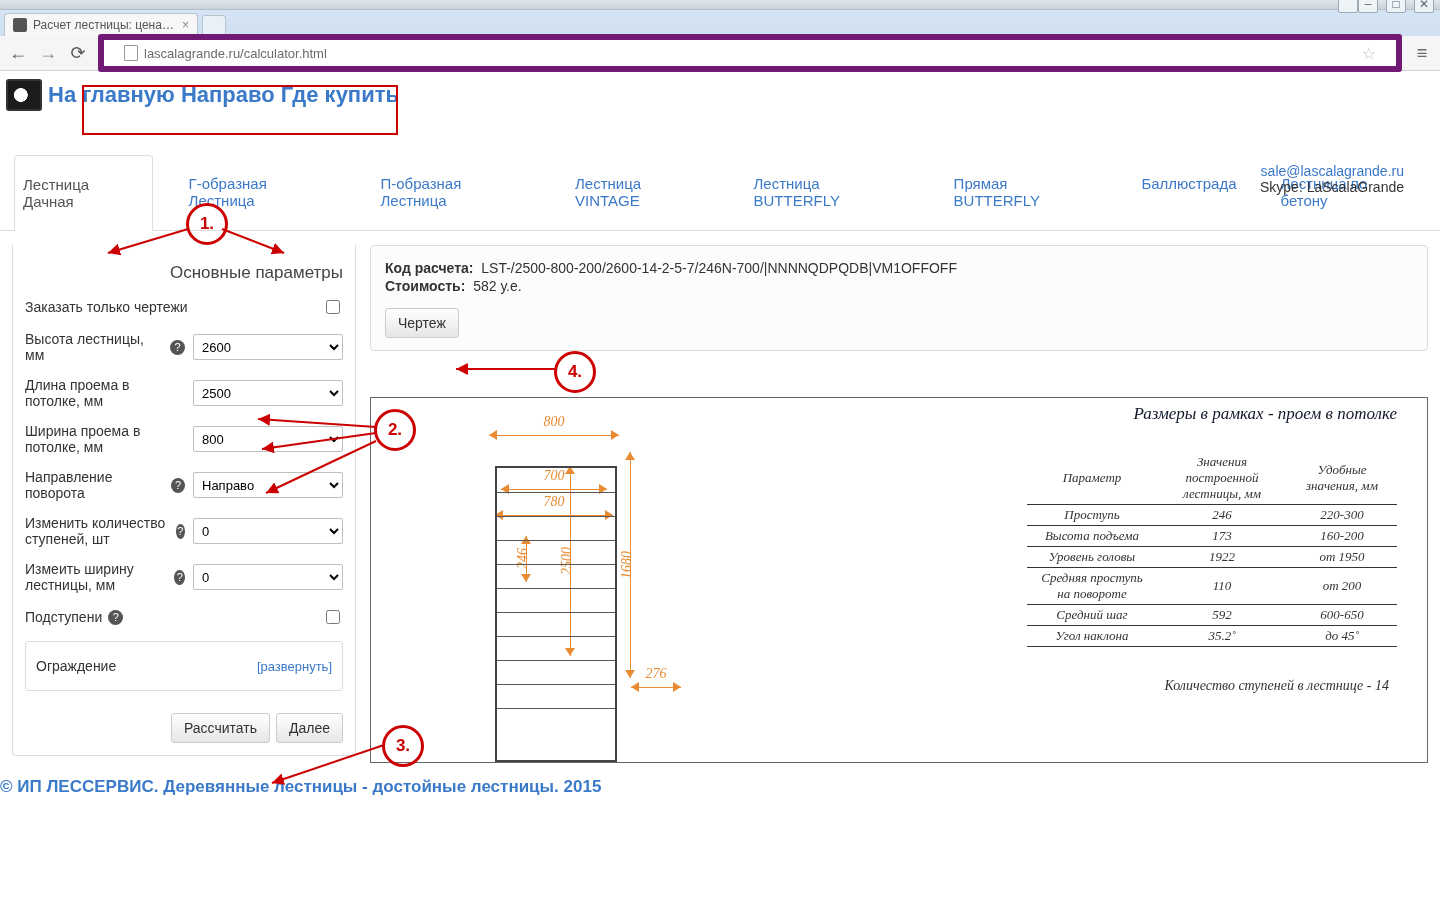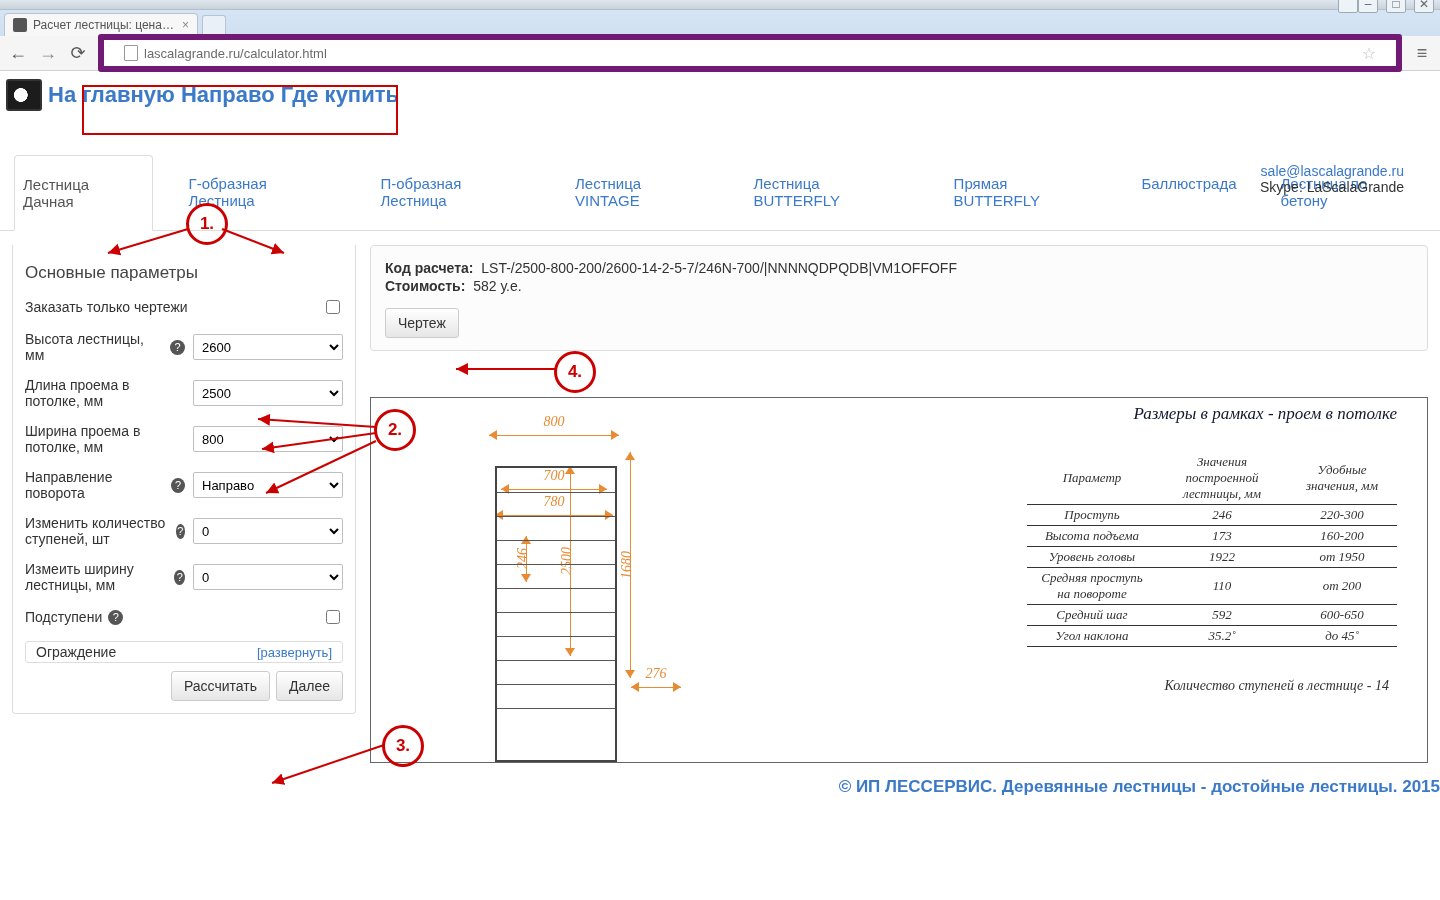--- a/index.html
+++ b/index.html
@@ -50,29 +50,29 @@
   .maintabs .mt.active{color:#555;border:1px solid var(--border);border-bottom:1px solid #fff;border-radius:4px 4px 0 0;margin-bottom:-1px;background:#fff;}
   
   .row{display:flex;align-items:flex-start;padding:14px 12px 8px 12px;gap:14px;}
   .leftcol{width:344px;}
   .rightcol{flex:1;}
   
   .subtabs{display:flex;}
   .subtabs .st{padding:10px 18px;color:var(--link);border:1px solid transparent;cursor:pointer;font-size:14px;}
   .subtabs .st.active{color:#555;border:1px solid var(--border);border-bottom-color:#fff;border-radius:4px 4px 0 0;}
   .panel-wrap{border:1px solid var(--border);border-top:none;padding:14px 12px 12px 12px;border-radius:0 0 4px 4px;}
-  .panel-title{text-align:left;font-size:17px;color:#444;margin:4px 0 14px;}
+  .panel-title{text-align:right;font-size:17px;color:#444;margin:4px 0 14px;}
   .form-row{display:flex;align-items:center;gap:8px;margin:14px 0;}
   .form-row .lbl{flex:1;font-size:14px;color:#333;display:flex;align-items:center;gap:6px;}
   .help{display:inline-flex;width:15px;height:15px;border-radius:50%;background:#555;color:#fff;font-size:11px;align-items:center;justify-content:center;}
   select,input[type=text]{width:150px;height:26px;border:1px solid #bfbfbf;border-radius:2px;font-size:13px;padding:0 4px;background:#fff;box-sizing:border-box;}
   input[type=checkbox]{width:14px;height:14px;}
-  .accordion{border:1px solid var(--border);border-radius:3px;background:#fff;padding:2px 10px;display:flex;justify-content:space-between;align-items:center;margin-top:6px;}
+  .accordion{border:1px solid var(--border);border-radius:3px;background:#fff;padding:16px 10px;display:flex;justify-content:space-between;align-items:center;margin-top:6px;}
   .accordion .exp{color:var(--link);font-size:13px;}
-  .btnrow{display:flex;justify-content:flex-end;gap:6px;margin-top:8px;}
+  .btnrow{display:flex;justify-content:flex-end;gap:6px;margin-top:22px;}
   .btn{background:linear-gradient(#fff,#e6e6e6);border:1px solid #ccc;border-radius:3px;padding:6px 12px;font-size:14px;cursor:pointer;color:#333;}
   
   .info-panel{border:1px solid var(--border);border-radius:4px;background:#fcfcfc;padding:12px 14px;}
   .info-panel .line{font-size:14px;margin:2px 0;}
   .info-panel b{font-weight:bold;}
   .draw-area{margin-top:46px;border:1px solid #666;background:#fff;height:364px;position:relative;overflow:hidden;}
   .draw-title{position:absolute;top:6px;right:30px;font-family:Georgia,serif;font-style:italic;font-size:17px;color:#0f172a;}
   
   .stair{position:absolute;left:124px;top:68px;}
   .stair .outer{width:118px;height:292px;border:2px solid #444;position:relative;}
@@ -92,21 +92,21 @@
   
   .ptable{position:absolute;right:30px;top:54px;font-family:Georgia,serif;font-style:italic;font-size:13px;border-collapse:collapse;}
   .ptable th,.ptable td{border-bottom:1px solid #333;padding:2px 10px;text-align:center;}
   .ptable th{font-weight:normal;}
   .pfoot{position:absolute;right:38px;top:280px;font-family:Georgia,serif;font-style:italic;font-size:14px;}
   
   .anno{position:absolute;width:36px;height:36px;border:3px solid var(--red);border-radius:50%;display:flex;align-items:center;justify-content:center;color:var(--red);font-weight:bold;font-size:17px;pointer-events:none;background:transparent;}
   .anno-arrow{position:absolute;pointer-events:none;}
   
   .footer{color:var(--link);font-weight:bold;font-size:17px;padding:6px 0 26px;}
-  .footer-wrap{display:flex;justify-content:flex-end;margin-left:40px;}
+  .footer-wrap{display:flex;justify-content:flex-start;}
 </style>
 </head>
 <body>
 
 <div class="win-chrome">
   <span class="user-ico"></span>
   <div class="win-btns">
     <span>–</span>
     <span>□</span>
     <span>✕</span>

